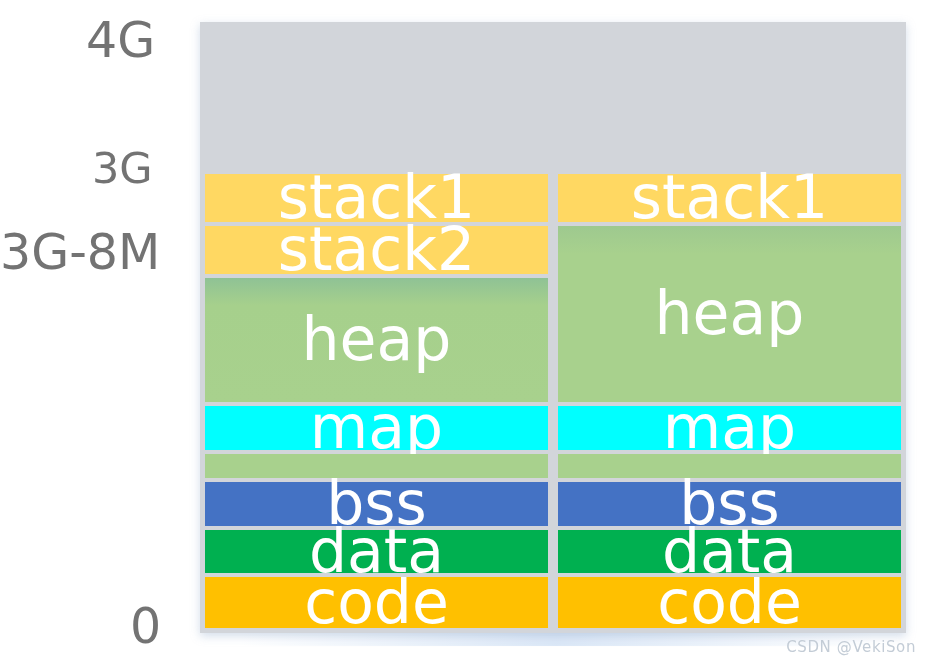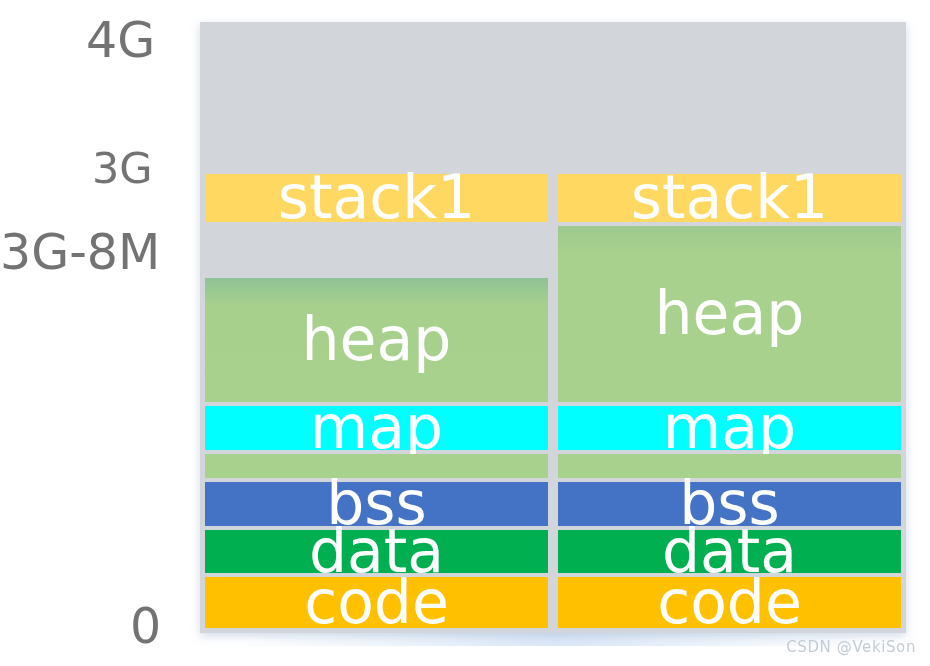--- a/index.html
+++ b/index.html
@@ -102,20 +102,23 @@
 
 <div id="frame-glow"></div>
 
 <div id="diagram-frame">
 
 
   <div class="band" style="left:5px; top:152px; width:343px; height:48px; background:#FFD862;">
     <span class="band-label">stack1</span>
   </div>
 
+  <div class="band" style="left:5px; top:204px; width:343px; height:48px; background:#FFD862;">
+    <span class="band-label">stack2</span>
+  </div>
 
   <div class="band" style="left:5px; top:256px; width:343px; height:124px;
               background:linear-gradient(to bottom, #8FC295 0%, #A6D08C 22%, #A8D18D 100%);">
     <span class="band-label">heap</span>
   </div>
 
   <div class="band" style="left:5px; top:384px; width:343px; height:44px; background:#00FFFF;">
     <span class="band-label">map</span>
   </div>
 

